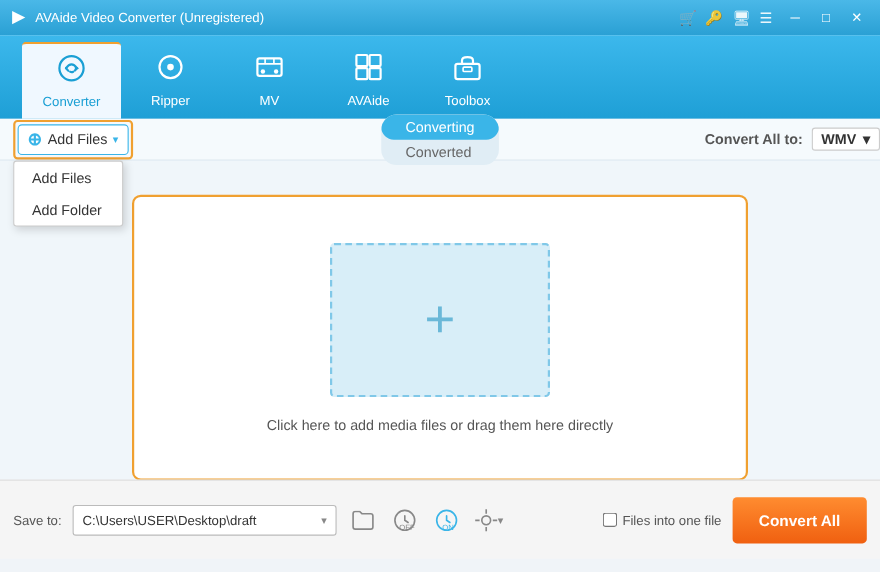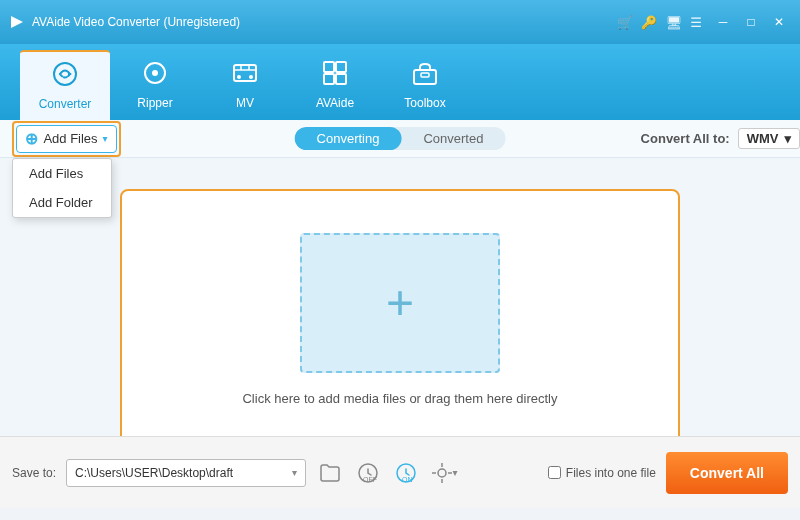--- a/index.html
+++ b/index.html
@@ -9,21 +9,21 @@
       font-family: 'Segoe UI', Arial, sans-serif;
       font-size: 13px;
       background: #f0f4f8;
       overflow: hidden;
       position: relative;
     }
 
     
     #title-bar {
       background: linear-gradient(180deg, #4ab8e8 0%, #2aa0d4 100%);
-      height: 44px;
+      height: 32px;
       display: flex;
       align-items: center;
       padding: 0 8px;
       color: white;
     }
     #title-bar .app-icon {
       width: 18px;
       height: 18px;
       margin-right: 6px;
       display: flex;
@@ -154,20 +154,21 @@
 
     
     #tab-group {
       position: absolute;
       left: 50%;
       transform: translateX(-50%);
       display: flex;
       background: #e0edf5;
       border-radius: 14px;
       overflow: hidden;
+      flex-direction: column;
     }
     .tab-btn {
       padding: 4px 22px;
       cursor: pointer;
       font-size: 13px;
       color: #666;
       border-radius: 14px;
     }
     .tab-btn.active {
       background: #3ab5e8;

